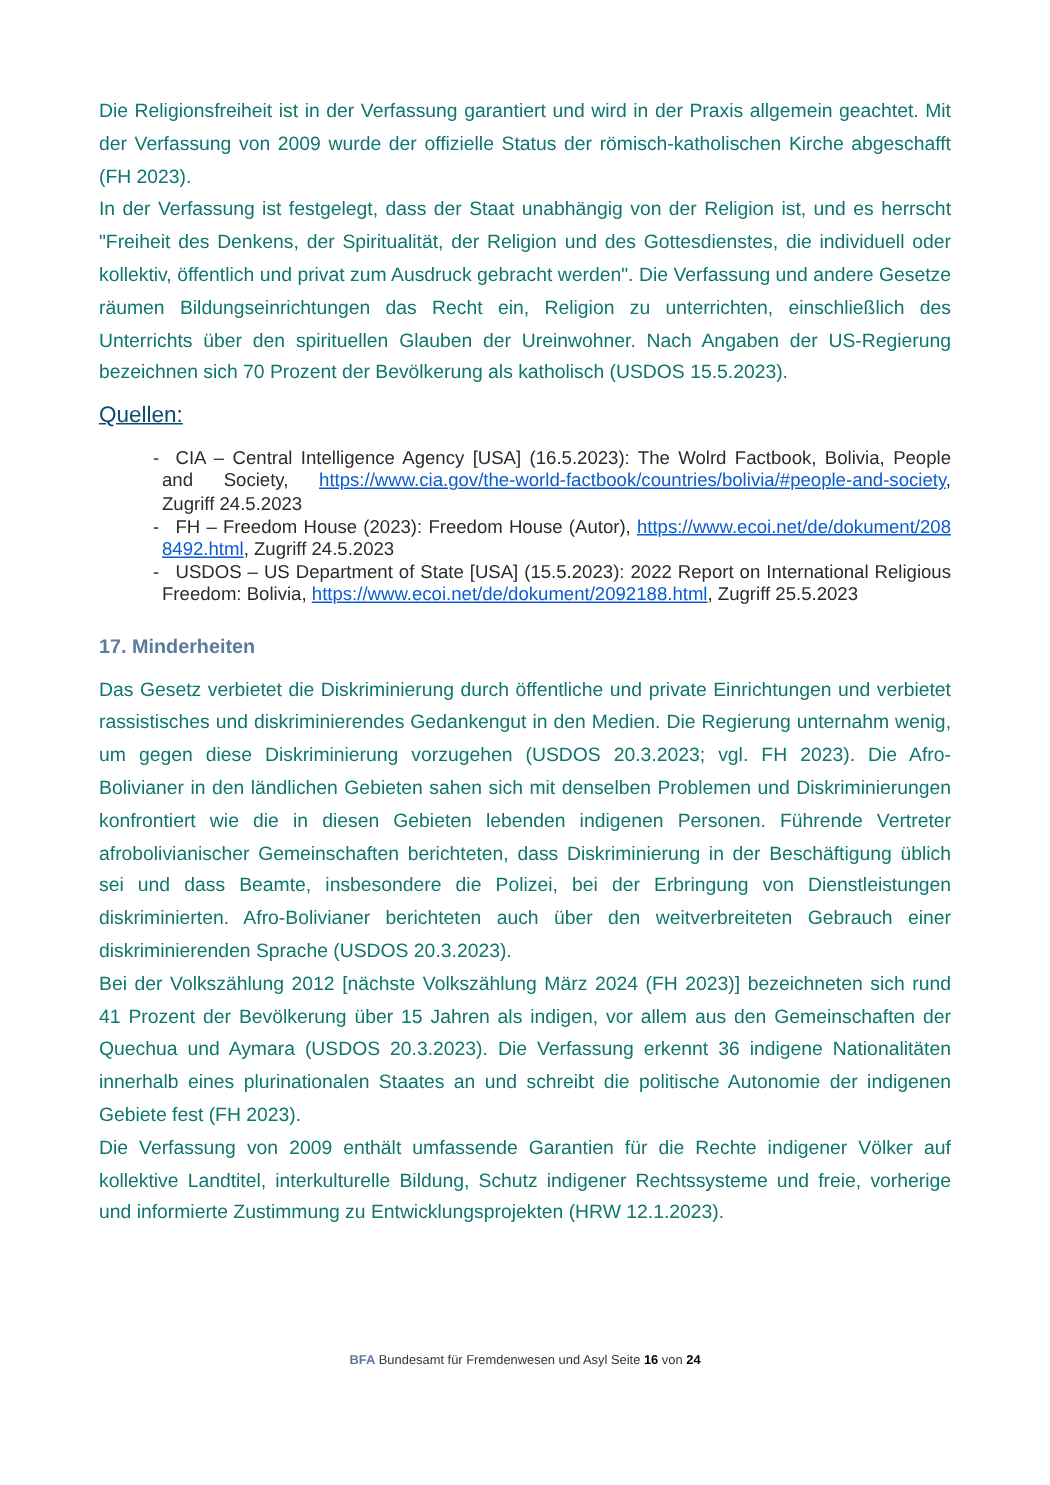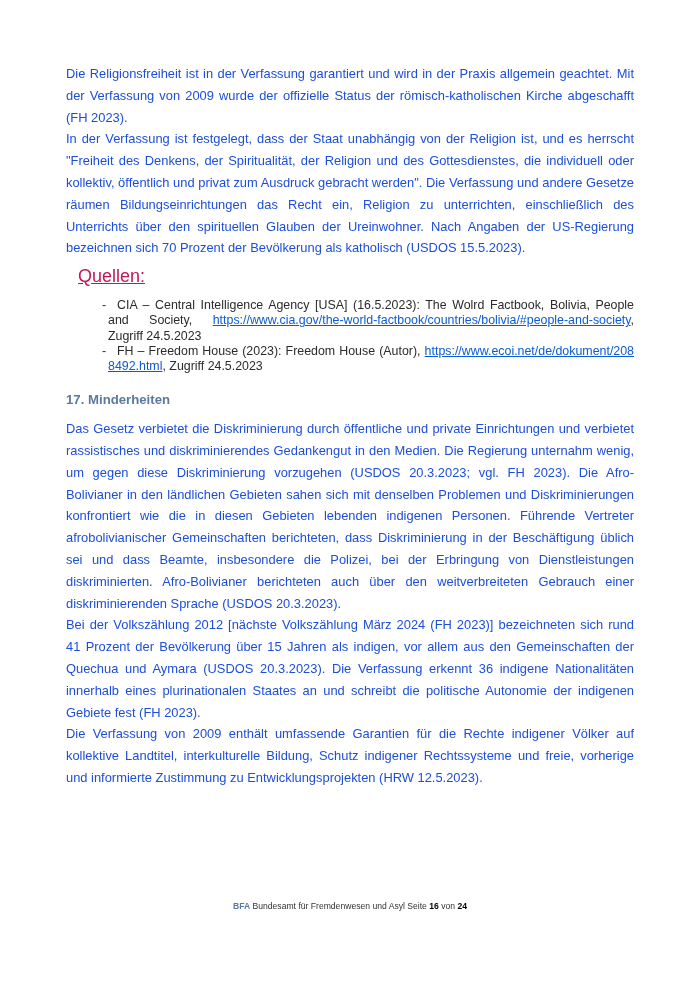--- a/index.html
+++ b/index.html
@@ -21,28 +21,28 @@
     font-weight: 700;
     line-height: 16px;
     margin: 0 0 10px 0;
   }
   .sec-heading.second { margin-top: 18px; }
   .body-par {
     margin: 0;
     font-size: 12.9px;
     line-height: 21.8px;
     text-align: justify;
-    color: #1d4ed8;
+    color: #0f766e;
   }
   .quellen-label {
     display: inline-block;
-    margin: 10px 0 0 12px;
-    font-size: 18px;
+    margin: 10px 0 0 0;
+    font-size: 15px;
     line-height: 15px;
-    color: #be185d;
+    color: #0c4a6e;
     text-decoration: underline;
   }
   .sources {
     margin-top: 12px;
     font-size: 12.4px;
     line-height: 15.2px;
     color: #2b2b2b;
   }
   .src-item {
     text-align: justify;
@@ -87,27 +87,30 @@
 
   <span class="quellen-label">Quellen:</span>
 
   <div class="sources">
     <div class="src-item">
       <span class="src-bullet">-</span><span>CIA – Central Intelligence Agency [USA] (16.5.2023): The Wolrd Factbook, Bolivia, People and Society, </span><a class="src-link">https://www.cia.gov/the-world-factbook/countries/bolivia/#people-and-society</a><span>, Zugriff 24.5.2023</span>
     </div>
     <div class="src-item">
       <span class="src-bullet">-</span><span>FH – Freedom House (2023): Freedom House (Autor), </span><a class="src-link">https://www.ecoi.net/de/dokument/2088492.html</a><span>, Zugriff 24.5.2023</span>
     </div>
+    <div class="src-item">
+      <span class="src-bullet">-</span><span>USDOS – US Department of State [USA] (15.5.2023): 2022 Report on International Religious Freedom: Bolivia, </span><a class="src-link">https://www.ecoi.net/de/dokument/2092188.html</a><span>, Zugriff 25.5.2023</span>
+    </div>
   </div>
 
   <h2 class="sec-heading second">17. Minderheiten</h2>
 
   <p class="body-par">Das Gesetz verbietet die Diskriminierung durch öffentliche und private Einrichtungen und verbietet rassistisches und diskriminierendes Gedankengut in den Medien. Die Regierung unternahm wenig, um gegen diese Diskriminierung vorzugehen (USDOS 20.3.2023; vgl. FH 2023). Die Afro-Bolivianer in den ländlichen Gebieten sahen sich mit denselben Problemen und Diskriminierungen konfrontiert wie die in diesen Gebieten lebenden indigenen Personen. Führende Vertreter afrobolivianischer Gemeinschaften berichteten, dass Diskriminierung in der Beschäftigung üblich sei und dass Beamte, insbesondere die Polizei, bei der Erbringung von Dienstleistungen diskriminierten. Afro-Bolivianer berichteten auch über den weitverbreiteten Gebrauch einer diskriminierenden Sprache (USDOS 20.3.2023).</p>
   <p class="body-par">Bei der Volkszählung 2012 [nächste Volkszählung März 2024 (FH 2023)] bezeichneten sich rund 41 Prozent der Bevölkerung über 15 Jahren als indigen, vor allem aus den Gemeinschaften der Quechua und Aymara (USDOS 20.3.2023). Die Verfassung erkennt 36 indigene Nationalitäten innerhalb eines plurinationalen Staates an und schreibt die politische Autonomie der indigenen Gebiete fest (FH 2023).</p>
-  <p class="body-par">Die Verfassung von 2009 enthält umfassende Garantien für die Rechte indigener Völker auf kollektive Landtitel, interkulturelle Bildung, Schutz indigener Rechtssysteme und freie, vorherige und informierte Zustimmung zu Entwicklungsprojekten (HRW 12.5.2023).</p>
+  <p class="body-par">Die Verfassung von 2009 enthält umfassende Garantien für die Rechte indigener Völker auf kollektive Landtitel, interkulturelle Bildung, Schutz indigener Rechtssysteme und freie, vorherige und informierte Zustimmung zu Entwicklungsprojekten (HRW 12.1.2023).</p>
 
 </div>
 
 <div class="footer">
   <span class="bfa-logo">BFA</span>
   <span>Bundesamt für Fremdenwesen und Asyl</span>
   <span>Seite</span>
   <span class="pagenum">16</span>
   <span>von</span>
   <span class="pagenum">24</span>

